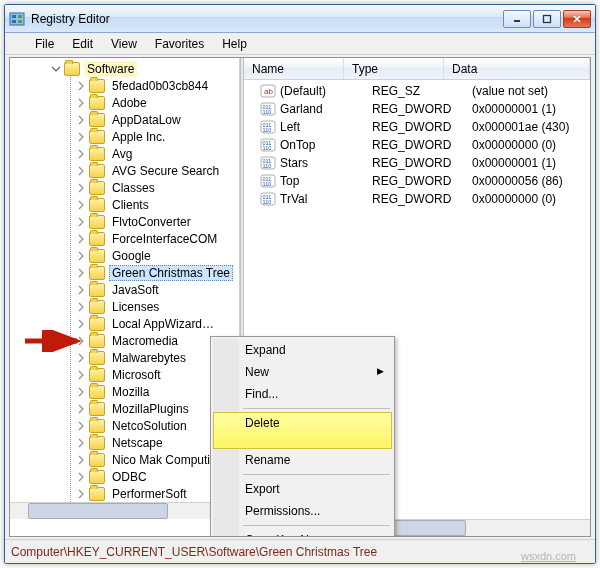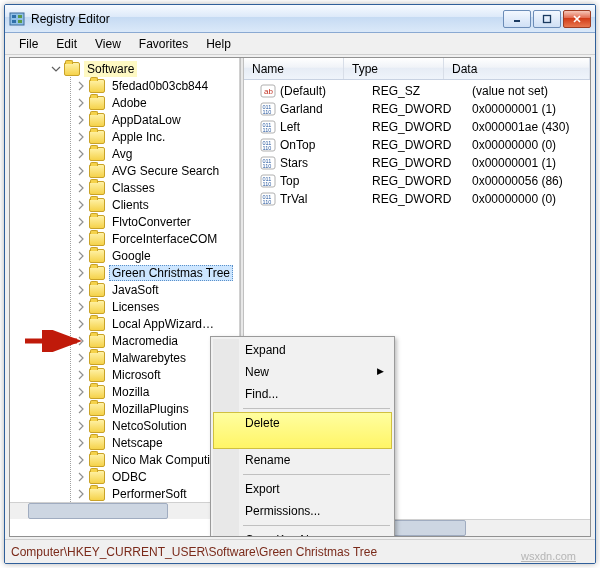--- a/index.html
+++ b/index.html
@@ -49,21 +49,21 @@
 .win-btn.close {
   background: linear-gradient(#f6c6b8, #e2684c 45%, #d13b17 46%, #e8774f);
   color: #fff; border-color: #9c3d24;
 }
 .menubar {
   height: 22px;
   background: #f0f0f0;
   border-bottom: 1px solid #d0d0d0;
   display: flex;
   align-items: center;
-  padding-left: 6px;
+  padding-left: 22px;
   gap: 2px;
 }
 .menubar span {
   padding: 2px 8px;
   cursor: default;
 }
 .content {
   flex: 1;
   display: flex;
   background: #fff;

